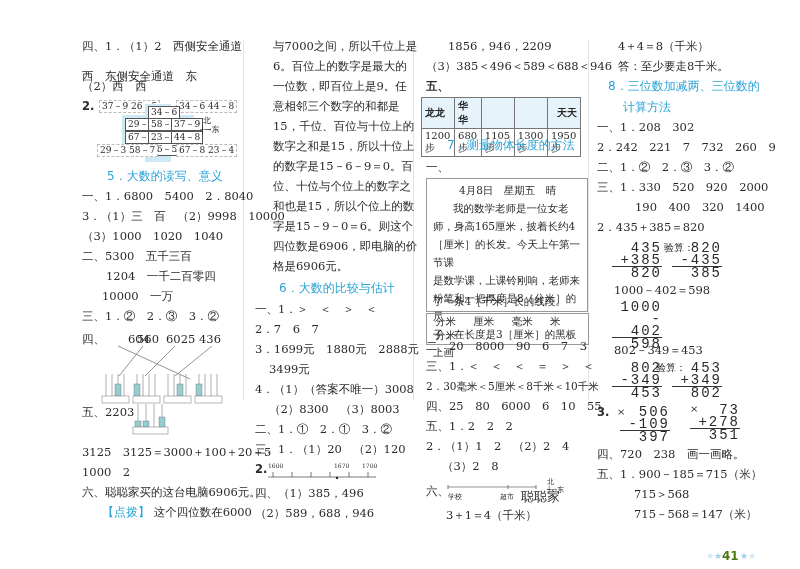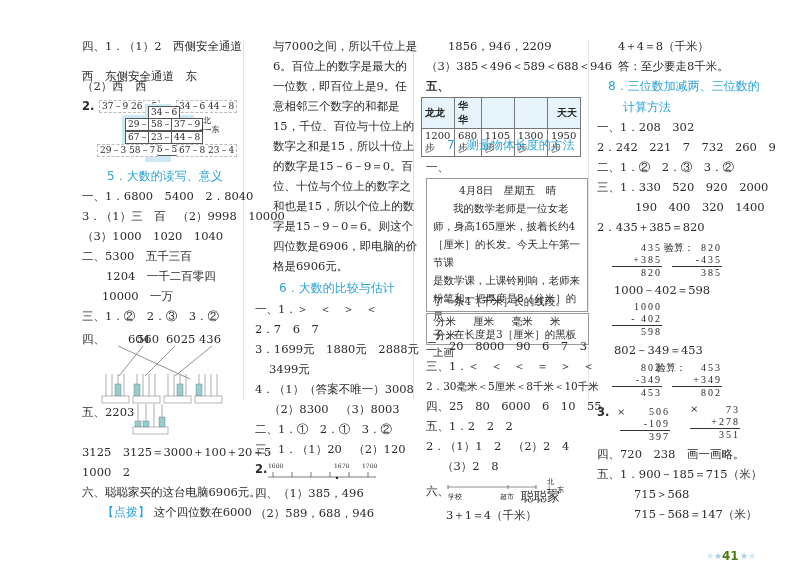--- a/index.html
+++ b/index.html
@@ -9,21 +9,21 @@
   .h{color:#2aa3d8;font-family:"DejaVu Sans","Liberation Sans",sans-serif;font-size:12px;}
   .vsep{position:absolute;width:1px;background:#e3e3e3;}
   .bx{position:absolute;border:1px dashed #bbb;font-size:9px;padding:0 2px;line-height:11px;background:#fff;}
   .cross{position:absolute;background:#cfe8f5;}
   .cell{position:absolute;border:1px solid #555;font-size:9px;line-height:11px;padding:0 2px;background:#fff;}
   table.t{position:absolute;border-collapse:collapse;font-size:10px;}
   table.t td{border:1px solid #777;padding:1px 3px;height:14px;}
   table.t tr.hd td{background:#e6f3fb;font-weight:bold;}
   .diary{position:absolute;border:1px solid #999;font-size:10.5px;line-height:18px;padding:2px 6px;}
   .units{position:absolute;border:1px solid #999;font-size:10.5px;padding:1px 8px;word-spacing:14px;}
-  .vert{position:absolute;font-family:Liberation Serif, serif;font-size:10px;line-height:12px;letter-spacing:2px;text-align:right;}
+  .vert{position:absolute;font-family:Liberation Mono, monospace;font-size:14px;line-height:12px;letter-spacing:2px;text-align:right;}
   .ul{border-bottom:1px solid #333;}
   .pagenum{position:absolute;left:716px;top:549px;font-family:"DejaVu Sans",sans-serif;font-weight:bold;font-size:12px;color:#4d7c0f;}
   .star{position:absolute;font-size:9px;}
 </style>
 </head>
 <body>
 
 <div class="vsep" style="left:243px;top:40px;height:360px;"></div>
 <div class="vsep" style="left:413px;top:40px;height:360px;"></div>
 <div class="vsep" style="left:588px;top:40px;height:360px;"></div>

